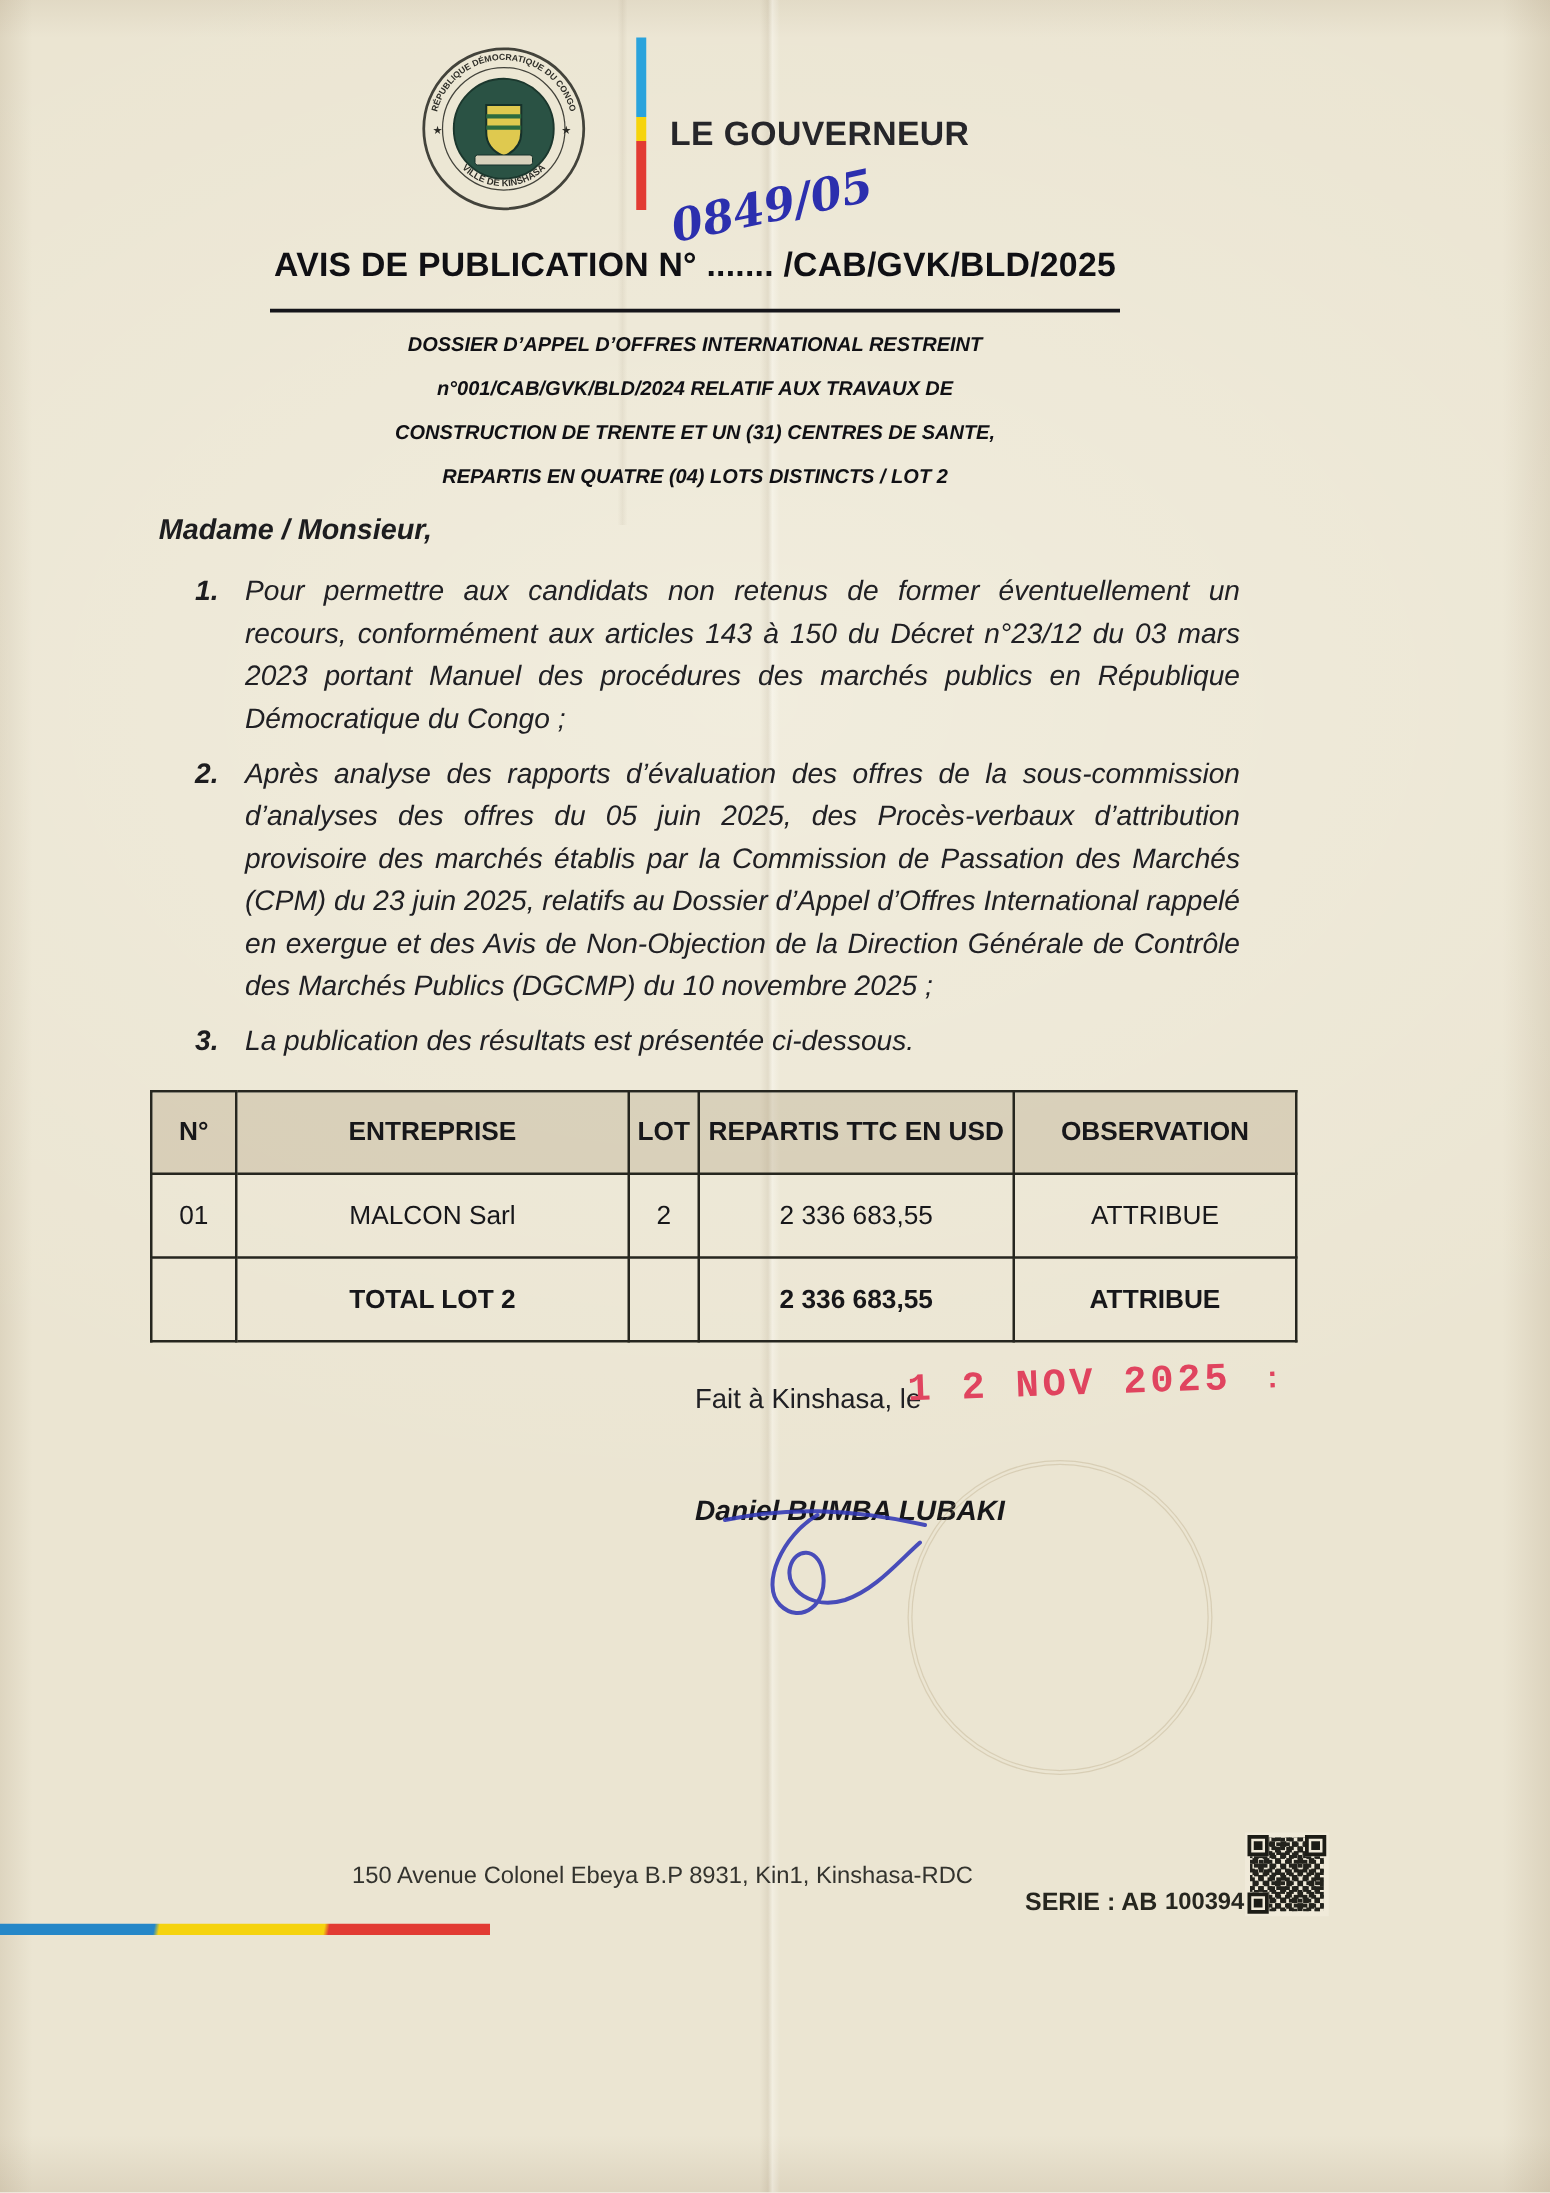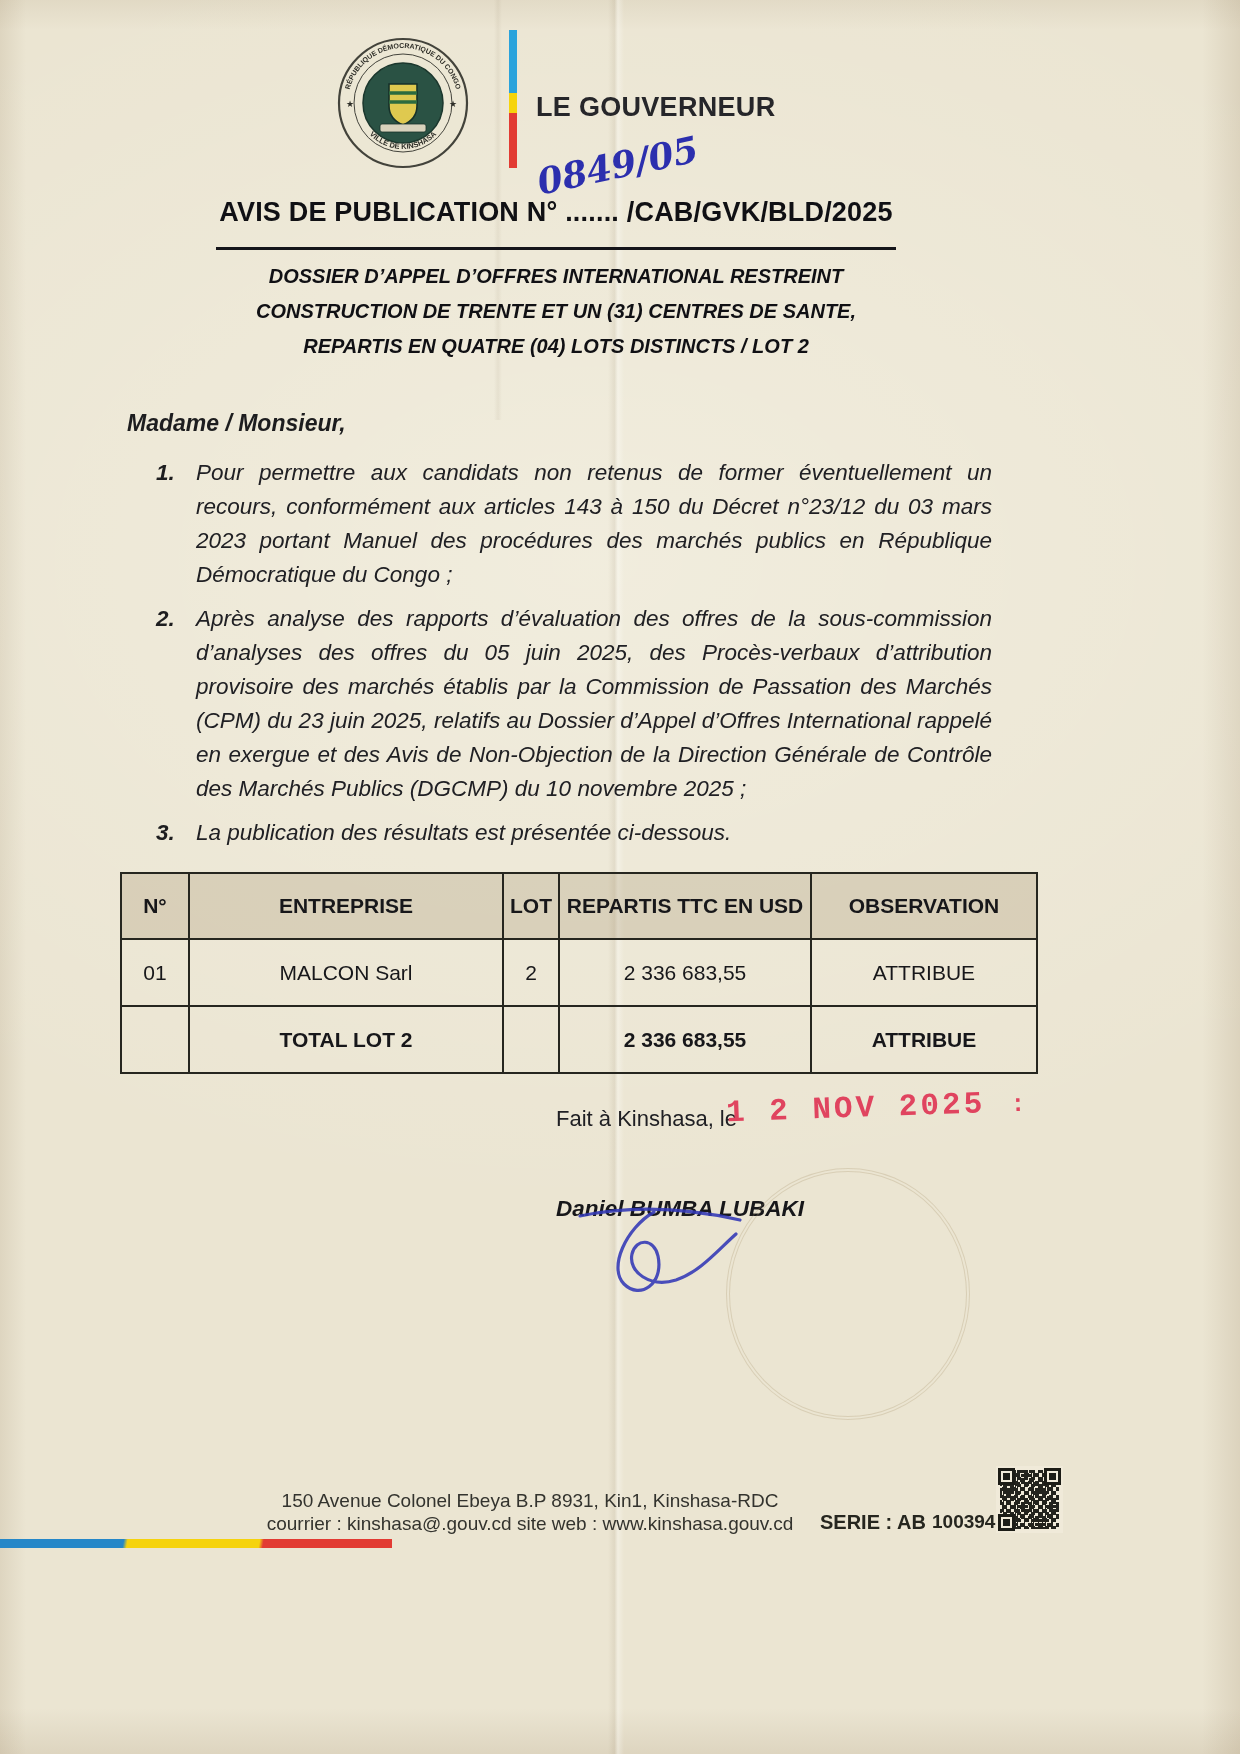--- a/index.html
+++ b/index.html
@@ -41,21 +41,21 @@
     position:absolute; left:536px; top:144px;
     font-family:"DejaVu Serif", serif; font-style:italic; font-weight:700;
     font-size:36px; color:#2c2fae; transform:rotate(-12deg); white-space:nowrap;
   }
 
   .title-wrap{ position:absolute; left:120px; top:197px; width:872px; text-align:center; color:#101014; }
   .doc-title{
     display:inline-block; font-size:27px; font-weight:700; letter-spacing:0.2px;
     border-bottom:3px solid #15151a; padding:0 3px 19px;
   }
-  .subtitle{ margin-top:9px; font-size:20px; font-weight:700; font-style:italic; line-height:35px; }
+  .subtitle{ margin-top:9px; font-size:16px; font-weight:700; font-style:italic; line-height:35px; }
 
   .salutation{ position:absolute; left:127px; top:410px; font-size:23px; font-weight:700; font-style:italic; }
 
   .paras{ position:absolute; left:156px; top:456px; width:840px; list-style:none; }
   .paras li{ display:flex; margin-bottom:10px; }
   .paras .num{ flex:none; width:40px; font-weight:700; font-style:italic; font-size:22.5px; line-height:34px; }
   .paras .ptext{ width:796px; font-style:italic; font-size:22.5px; line-height:34px; text-align:justify; color:#202024; }
 
   table.results{
     position:absolute; left:120px; top:872px; width:872px;
@@ -144,20 +144,21 @@
   <div class="flag-v"></div>
 
   <div class="gov">LE GOUVERNEUR</div>
 
   <div class="handwritten">0849/05</div>
 
   <div class="title-wrap">
     <span class="doc-title">AVIS DE PUBLICATION N° ....... /CAB/GVK/BLD/2025</span>
     <div class="subtitle">
       <div>DOSSIER D’APPEL D’OFFRES INTERNATIONAL RESTREINT</div>
+      <div>n°001/CAB/GVK/BLD/2024 RELATIF AUX TRAVAUX DE</div>
       <div>CONSTRUCTION DE TRENTE ET UN (31) CENTRES DE SANTE,</div>
       <div>REPARTIS EN QUATRE (04) LOTS DISTINCTS / LOT 2</div>
     </div>
   </div>
 
   <div class="salutation">Madame / Monsieur,</div>
 
   <ol class="paras">
     <li>
       <span class="num">1.</span>
@@ -214,21 +215,20 @@
     <g fill="none" stroke="#3238b6" stroke-width="3.2" stroke-linecap="round" opacity="0.88">
       <path d="M 14,18 C 62,8 112,8 174,22"></path>
       <path d="M 88,14 C 60,30 42,70 58,86 C 74,102 98,86 92,58 C 88,40 70,40 66,56 C 62,74 84,90 110,82 C 134,74 152,52 170,36"></path>
     </g>
   </svg>
 
   <div class="ghost"></div>
 
   <div class="footer-lines">
     <div>150 Avenue Colonel Ebeya B.P 8931,  Kin1, Kinshasa-RDC</div>
-    <div>courrier  : kinshasa@.gouv.cd site web : www.kinshasa.gouv.cd</div>
   </div>
 
   <div class="serie-label">SERIE : AB</div>
   <div class="serie-number">100394</div>
 
   <div class="qr">
     <div class="qr-pattern"></div>
     <b class="f f1"></b>
     <b class="f f2"></b>
     <b class="f f3"></b>

